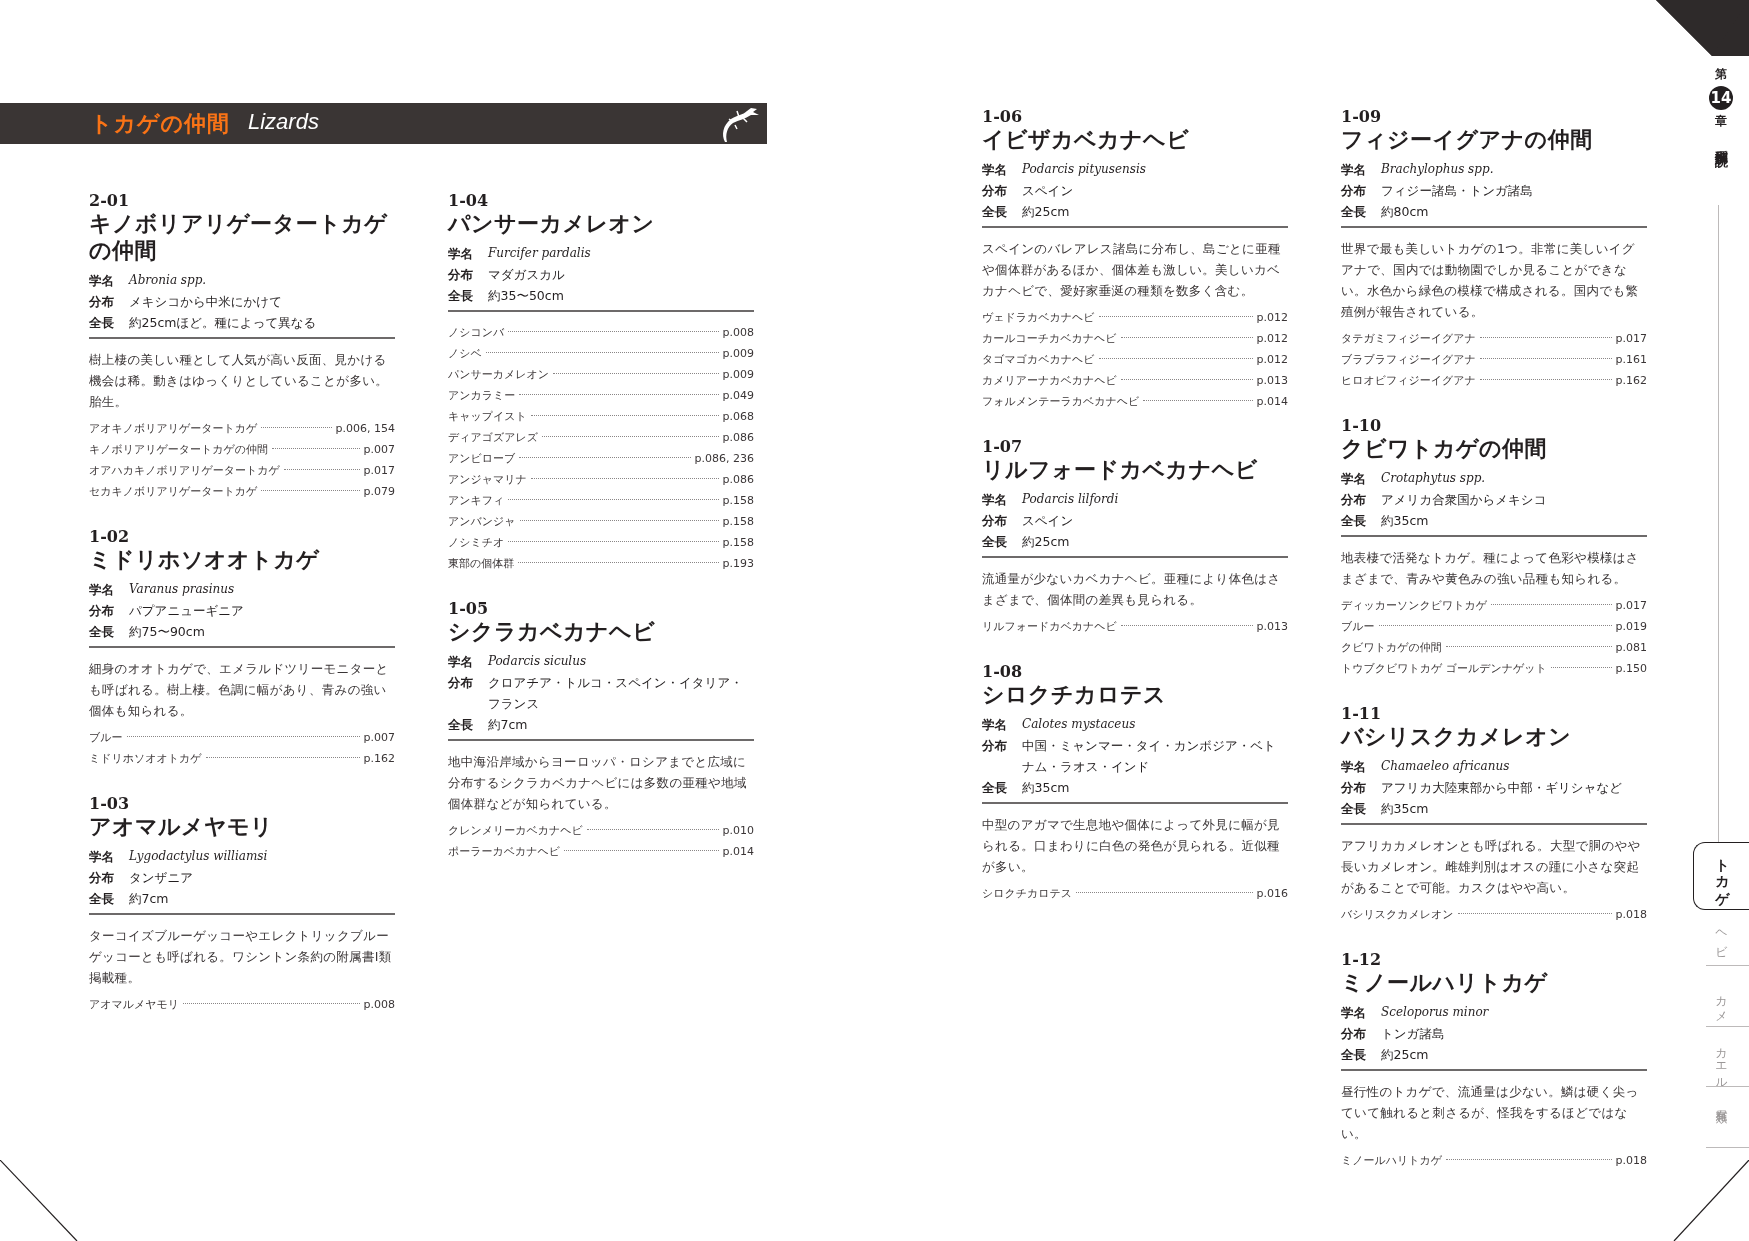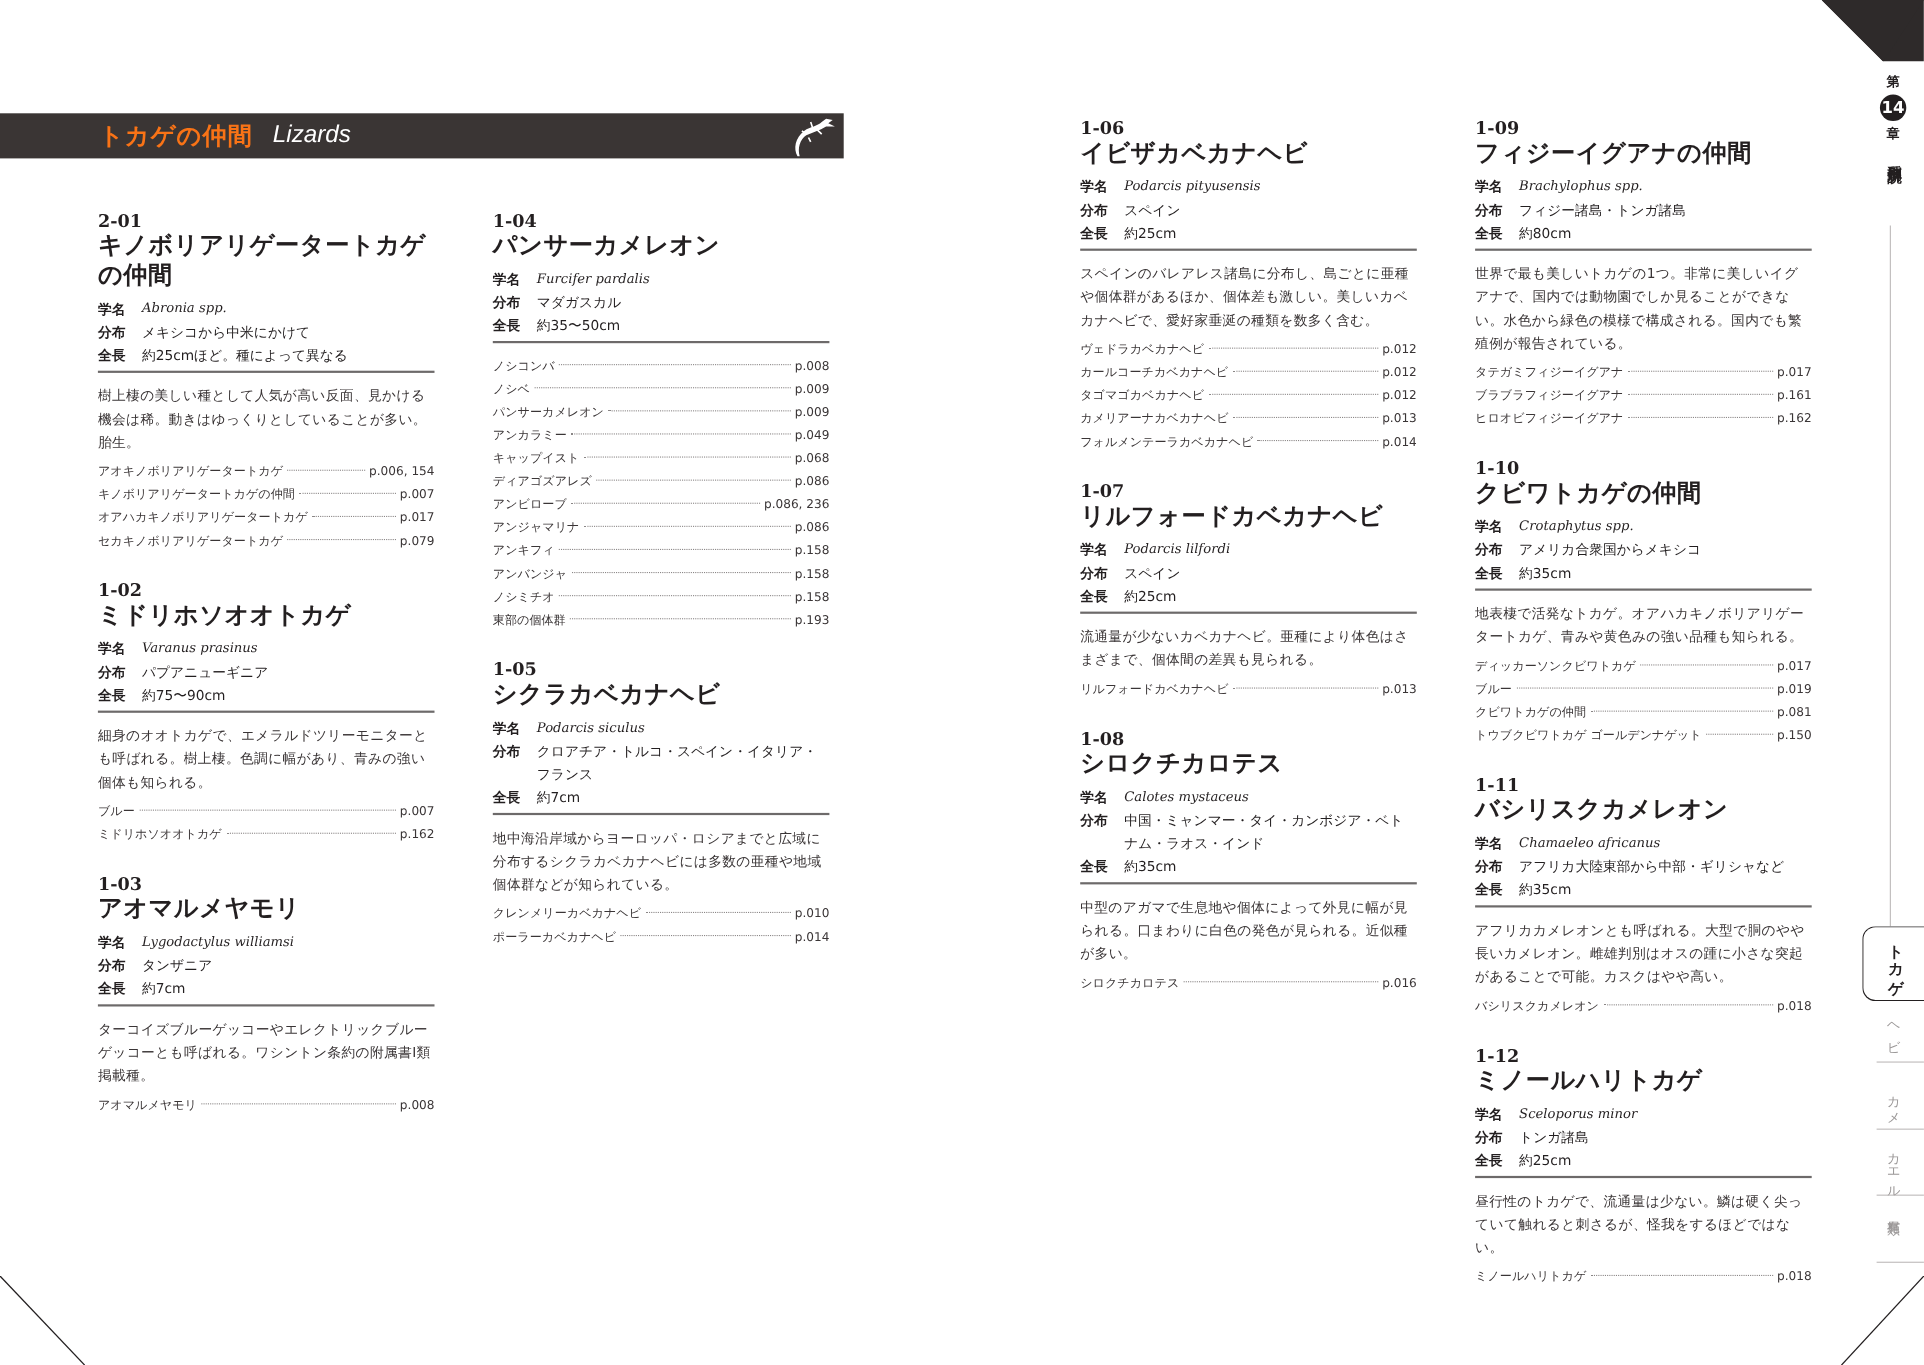--- a/index.html
+++ b/index.html
@@ -396,21 +396,21 @@
       </div>
     <div class="meta">
         <span class="k">分布</span>
         <span class="v">アメリカ合衆国からメキシコ</span>
       </div>
     <div class="meta">
         <span class="k">全長</span>
         <span class="v">約35cm</span>
       </div>
     <div class="rule"></div>
-    <div class="desc">地表棲で活発なトカゲ。オアハカキノボリアリゲータートカゲ、青みや黄色みの強い品種も知られる。</div>
+    <div class="desc">地表棲で活発なトカゲ。種によって色彩や模様はさまざまで、青みや黄色みの強い品種も知られる。</div>
     <div class="refs">
         <div class="ref">
           <span class="n">ディッカーソンクビワトカゲ</span>
           <span class="d"></span>
           <span class="p">p.017</span>
         </div>
         <div class="ref">
           <span class="n">ブルー</span>
           <span class="d"></span>
           <span class="p">p.019</span>

